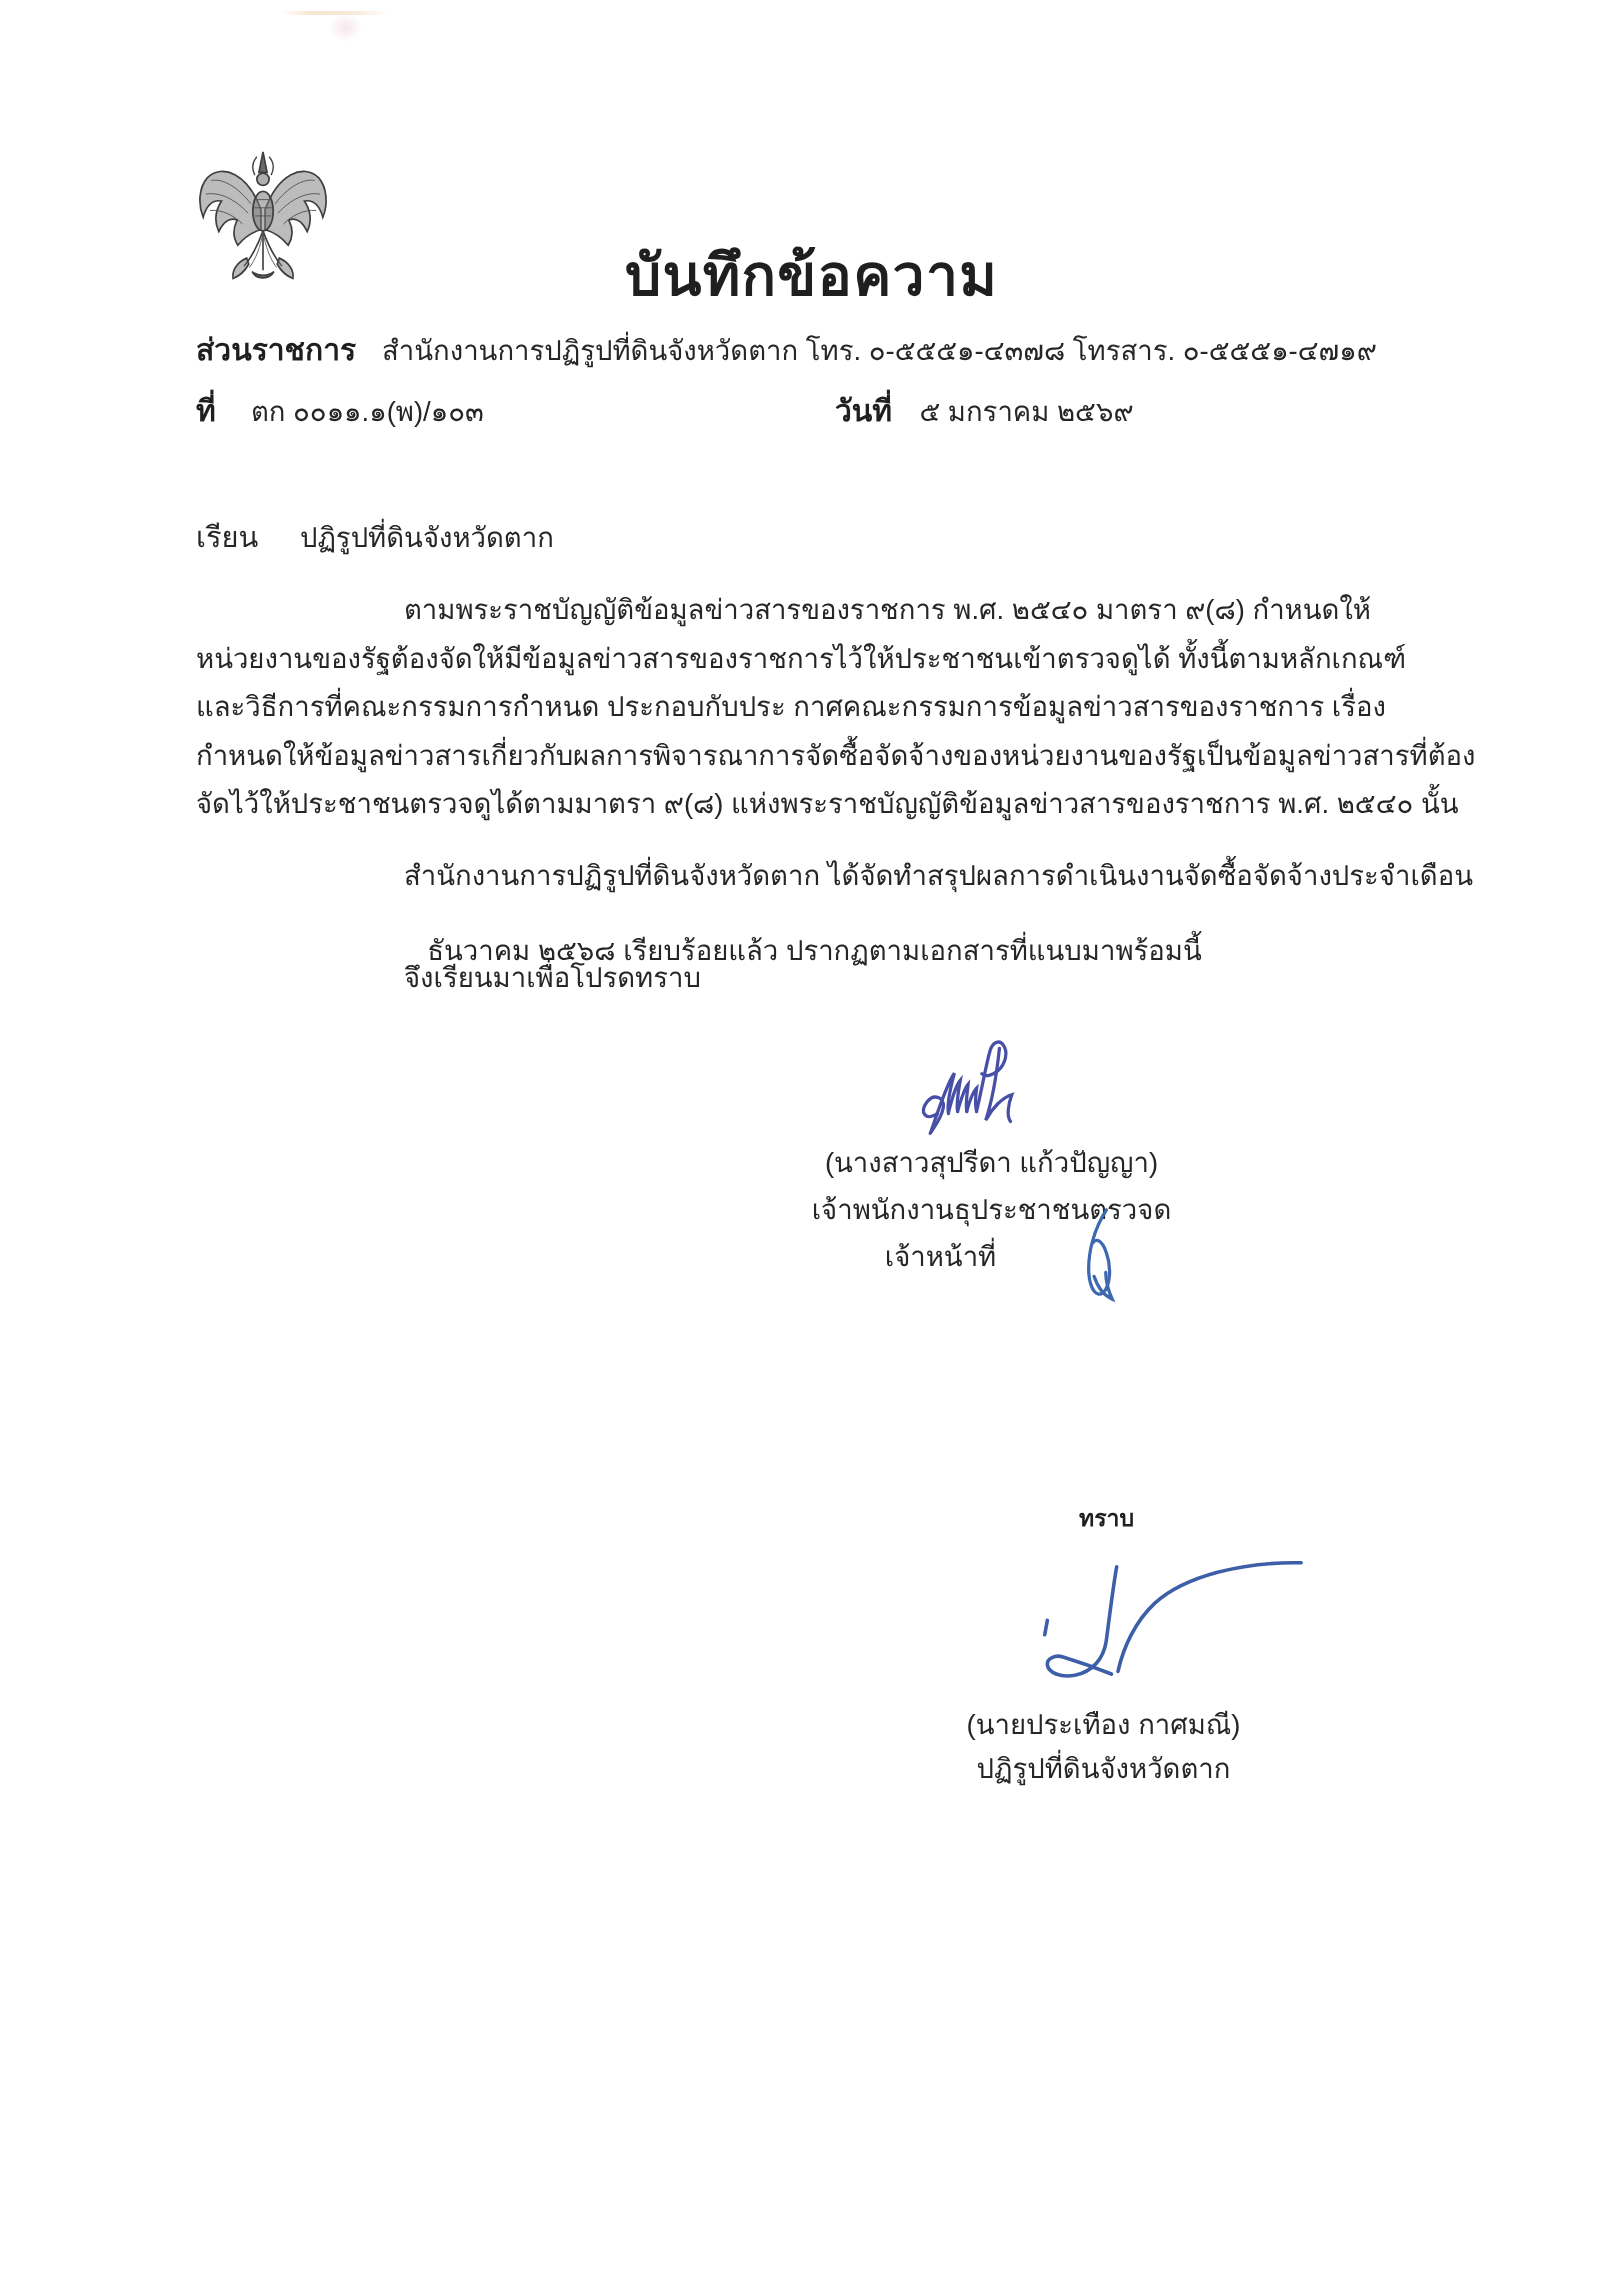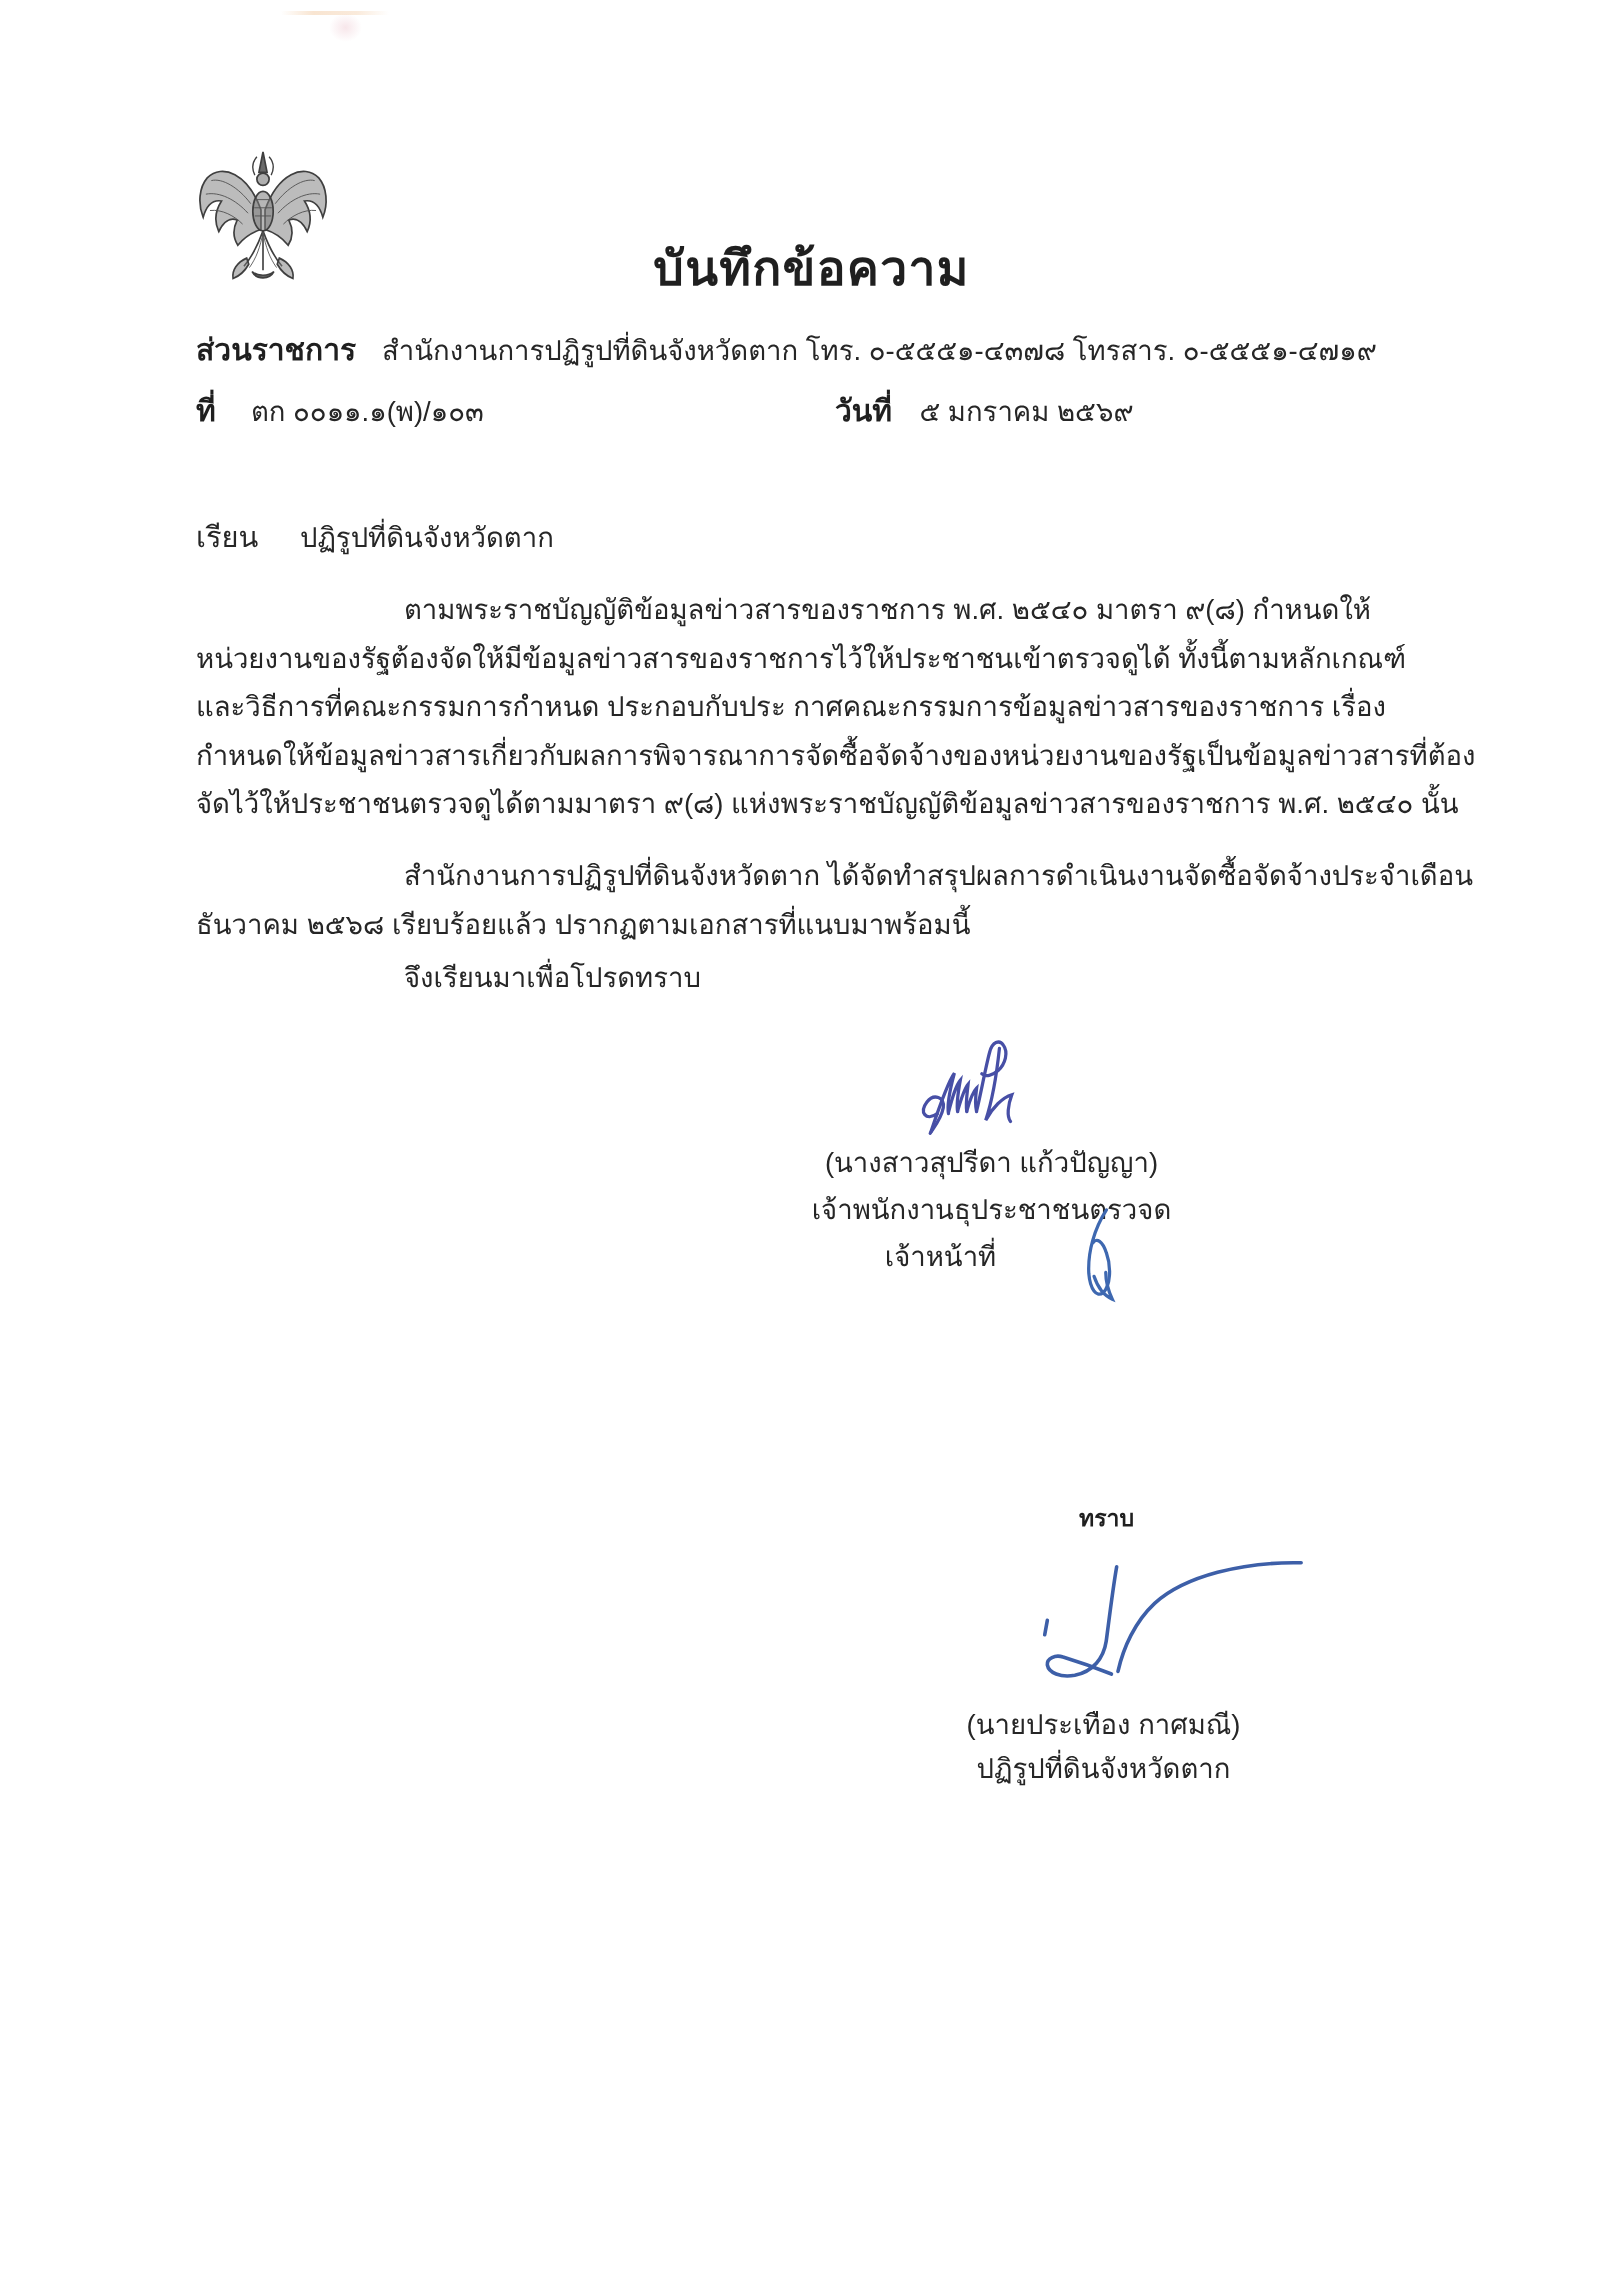--- a/index.html
+++ b/index.html
@@ -8,21 +8,21 @@
     width:1623px;height:2295px;
     background:#ffffff;
     font-family:"Liberation Sans",sans-serif;
     color:#262626;
     overflow:hidden;
   }
   .abs{position:absolute;}
   .memo-title{
     left:0;right:0;top:230px;
     text-align:center;
-    font-size:48px;font-weight:bold;color:#1f1f1f;
+    font-size:57px;font-weight:bold;color:#1f1f1f;
     letter-spacing:1.3px;
   }
   .hline{font-size:27.5px;white-space:nowrap;}
   .hlabel{font-weight:bold;font-size:30px;color:#1f1f1f;}
   .bodyline{
     left:196px;width:1237px;
     font-size:27.5px;line-height:48px;white-space:nowrap;
   }
   .indent{padding-left:208px;}
   .center-col{text-align:center;font-size:27.5px;}
@@ -99,21 +99,21 @@
     <span style="padding-left:34px;">ปฏิรูปที่ดินจังหวัดตาก</span>
   </div>
 
   <div class="abs bodyline indent" style="top:586px;">ตามพระราชบัญญัติข้อมูลข่าวสารของราชการ พ.ศ. ๒๕๔๐ มาตรา ๙(๘) กำหนดให้</div>
   <div class="abs bodyline" style="top:635px;">หน่วยงานของรัฐต้องจัดให้มีข้อมูลข่าวสารของราชการไว้ให้ประชาชนเข้าตรวจดูได้ ทั้งนี้ตามหลักเกณฑ์</div>
   <div class="abs bodyline" style="top:683px;">และวิธีการที่คณะกรรมการกำหนด ประกอบกับประ กาศคณะกรรมการข้อมูลข่าวสารของราชการ เรื่อง</div>
   <div class="abs bodyline" style="top:732px;">กำหนดให้ข้อมูลข่าวสารเกี่ยวกับผลการพิจารณาการจัดซื้อจัดจ้างของหน่วยงานของรัฐเป็นข้อมูลข่าวสารที่ต้อง</div>
   <div class="abs bodyline" style="top:780px;">จัดไว้ให้ประชาชนตรวจดูได้ตามมาตรา ๙(๘) แห่งพระราชบัญญัติข้อมูลข่าวสารของราชการ พ.ศ. ๒๕๔๐ นั้น</div>
 
   <div class="abs bodyline indent" style="top:852px;">สำนักงานการปฏิรูปที่ดินจังหวัดตาก ได้จัดทำสรุปผลการดำเนินงานจัดซื้อจัดจ้างประจำเดือน</div>
-  <div class="abs bodyline" style="top:901px;">ธันวาคม ๒๕๖๘ เรียบร้อยแล้ว ปรากฏตามเอกสารที่แนบมาพร้อมนี้</div>
+  <div class="abs bodyline" style="top:927px;text-align:center;">ธันวาคม ๒๕๖๘ เรียบร้อยแล้ว ปรากฏตามเอกสารที่แนบมาพร้อมนี้</div>
 
   <div class="abs bodyline indent" style="top:954px;">จึงเรียนมาเพื่อโปรดทราบ</div>
 
   <div class="abs" style="left:911px;top:1034px;width:154px;height:111px;">
     <svg width="154" height="111" viewBox="0 0 235 170">
       <g fill="none" stroke="#474fa6" stroke-width="5" stroke-linecap="round">
         <path d="M40,122 C22,134 12,120 24,104 C34,91 52,96 49,113 C46,130 34,144 29,152"></path>
         <path d="M30,150 C46,102 60,68 66,60 C59,86 55,112 57,122"></path>
         <path d="M57,120 C63,96 69,78 75,71 C71,93 69,108 71,119"></path>
         <path d="M71,118 C77,97 81,84 87,77 C85,95 83,108 85,119"></path>

